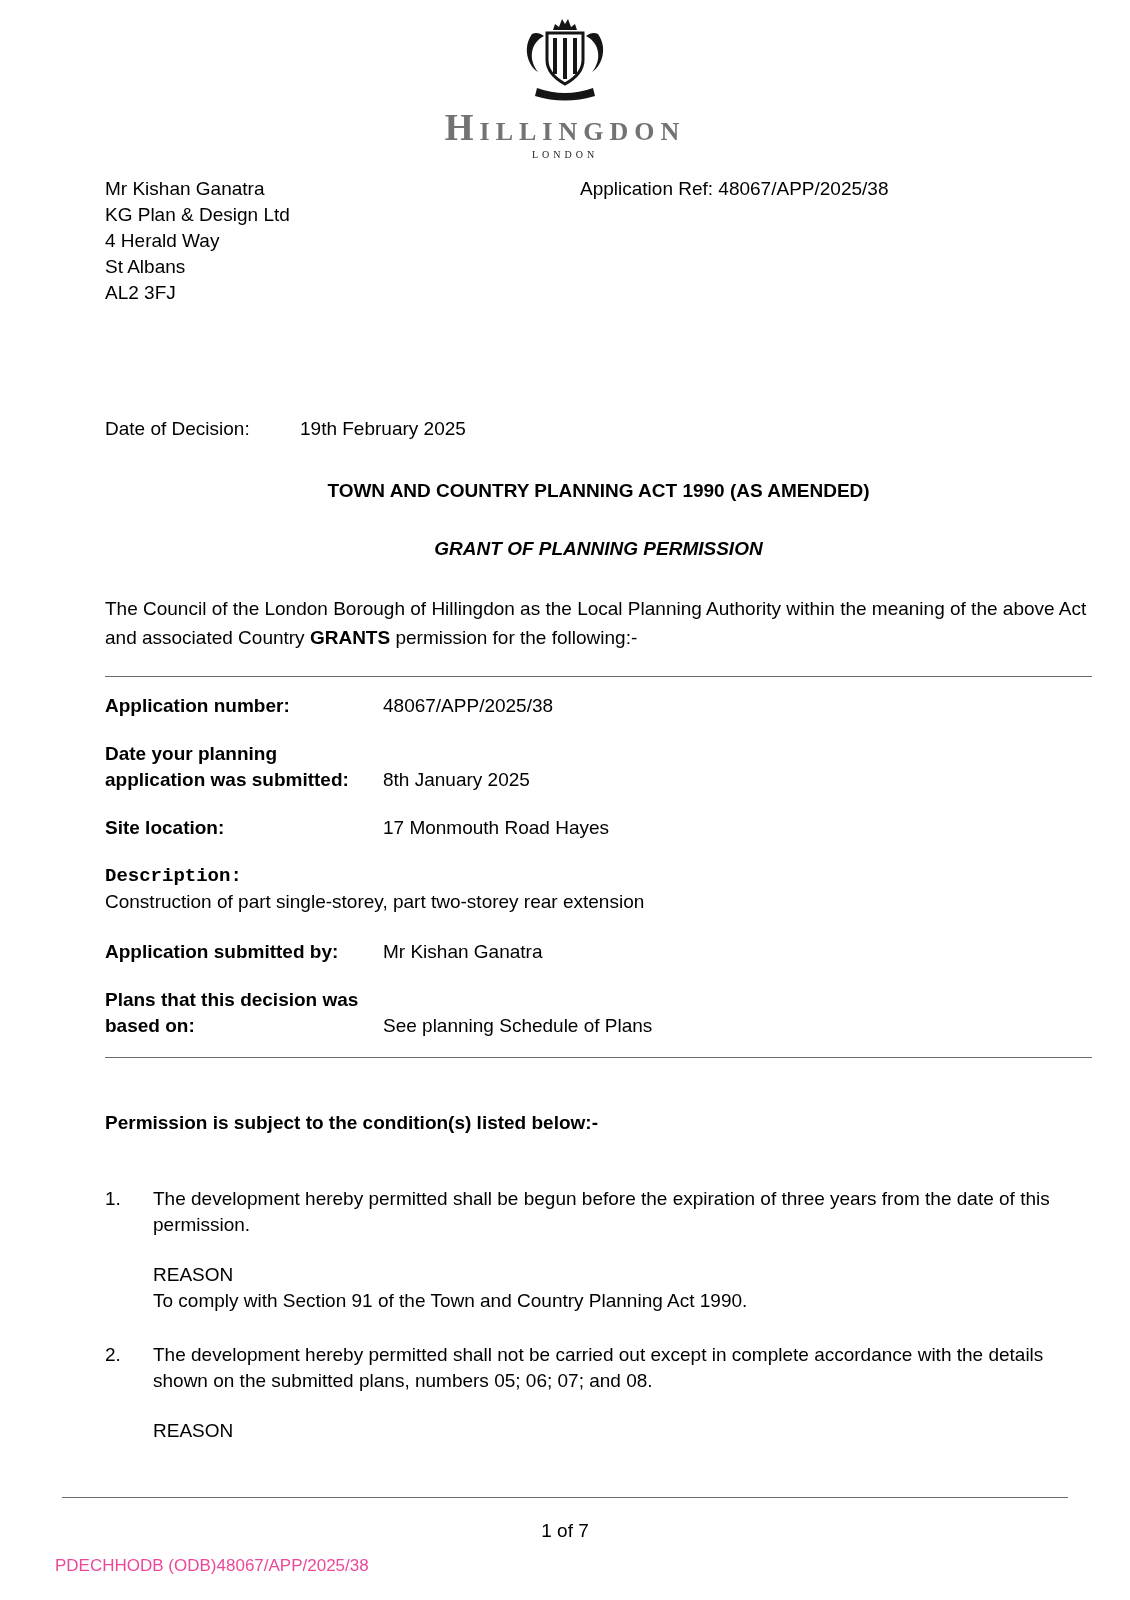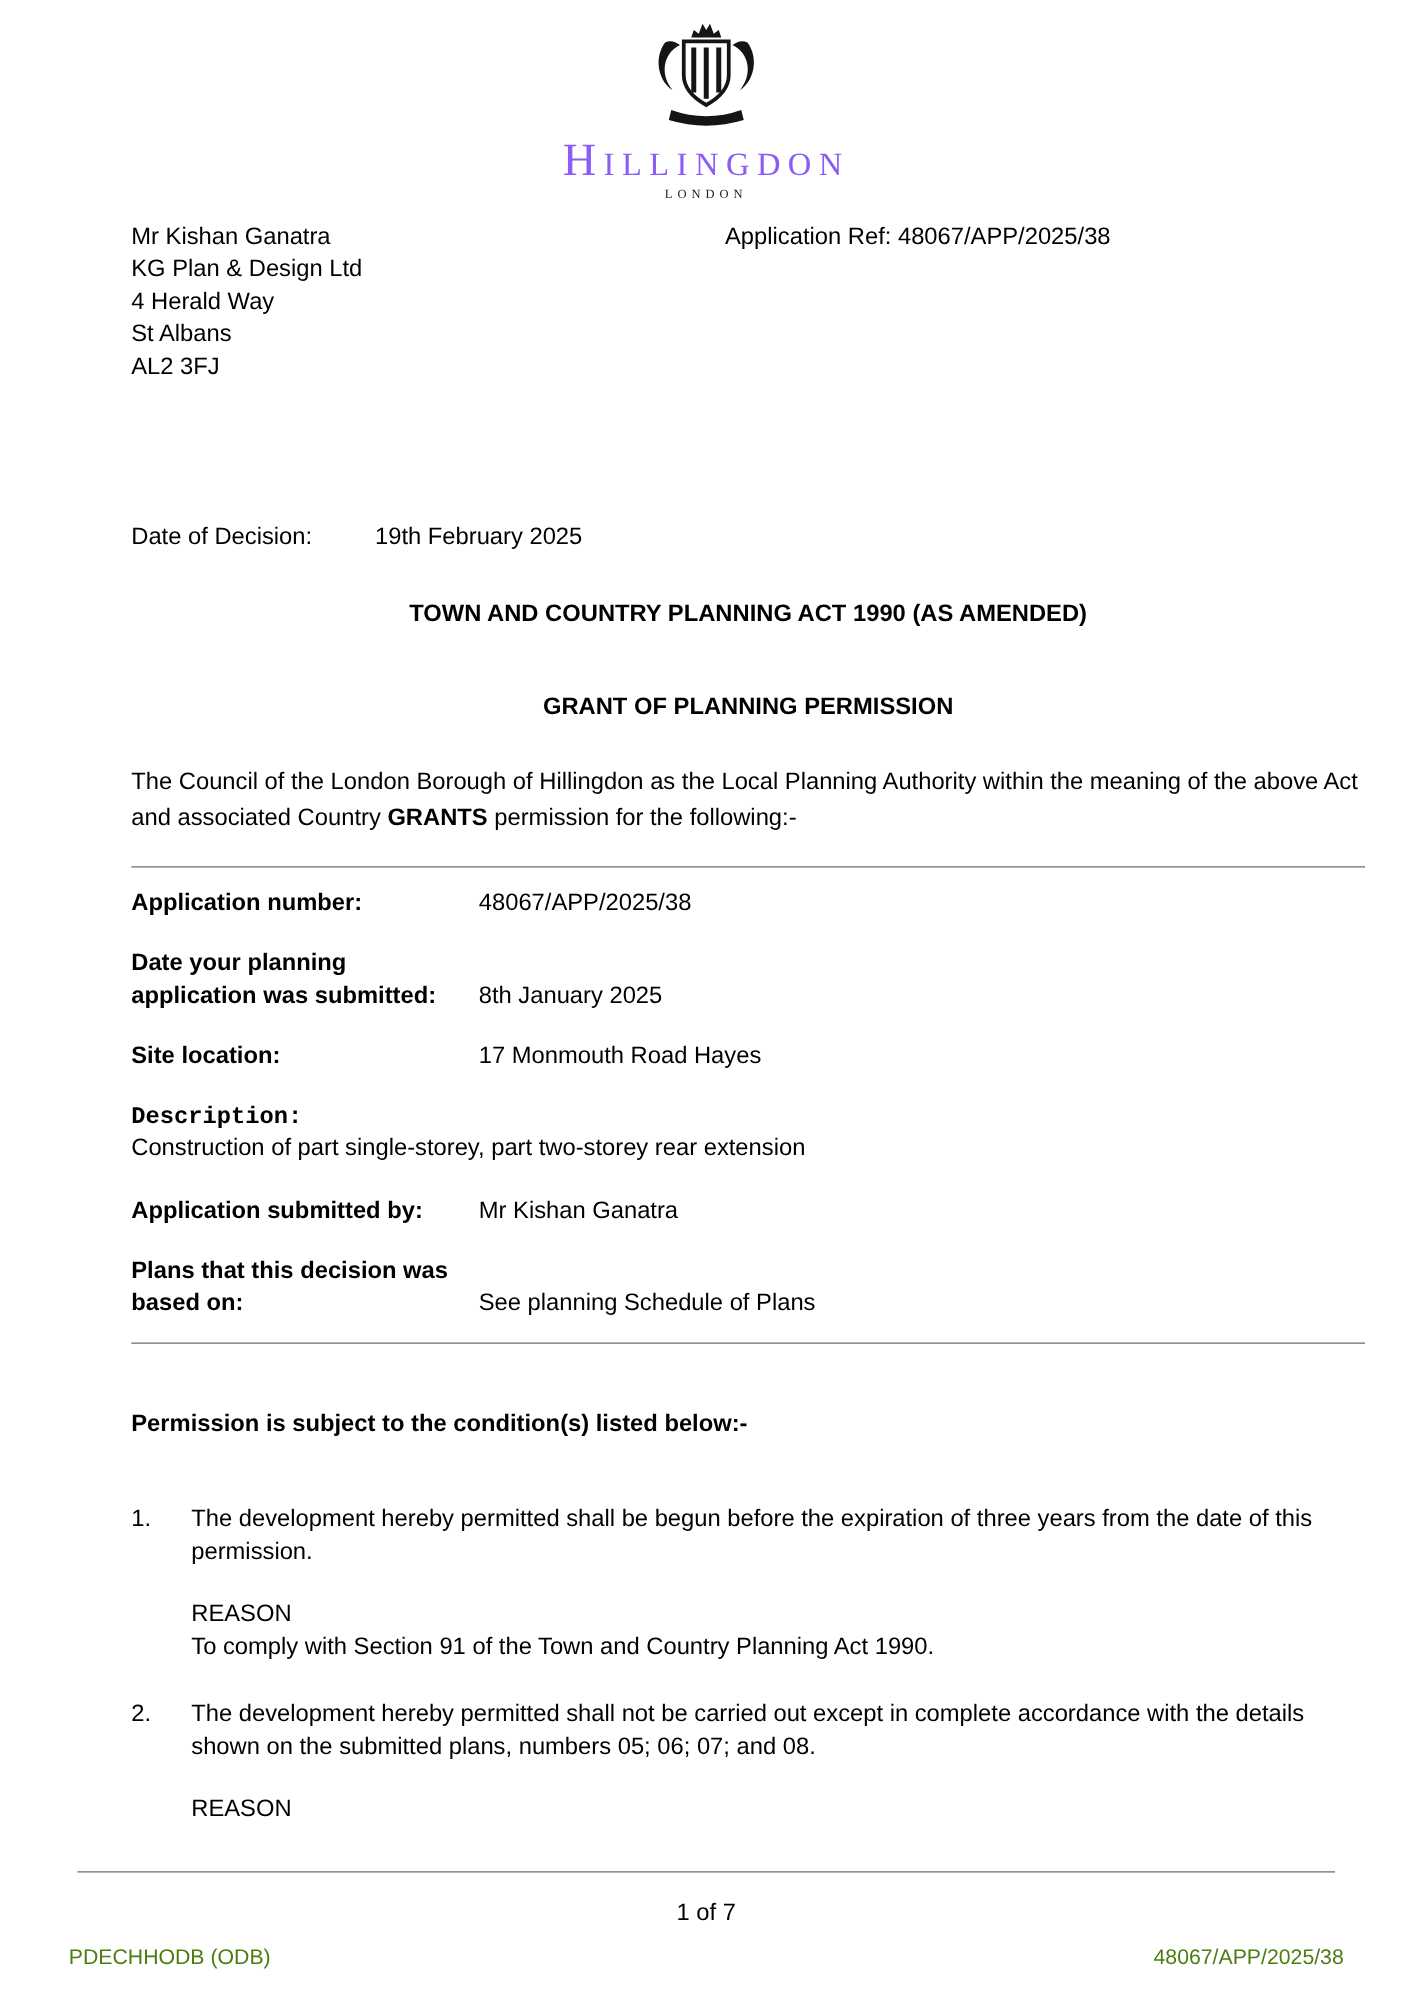--- a/index.html
+++ b/index.html
@@ -22,22 +22,23 @@
   .content { padding-left: 105px; padding-right: 38px; }
 
   
   .logo-block { text-align: center; line-height: 1; }
   .crest { display: inline-block; }
   .logo-wordmark {
     font-family: "Liberation Serif", serif;
     font-variant: small-caps;
     font-size: 37px;
     letter-spacing: 6px;
-    color: #8b5cf6;
+    color: #737373;
     margin-top: 2px;
+    font-weight: bold;
   }
   .logo-sub {
     font-family: "Liberation Serif", serif;
     font-size: 10px;
     letter-spacing: 4px;
     text-transform: uppercase;
     color: #222222;
     margin-top: 4px;
   }
 
@@ -45,21 +46,21 @@
   .ref-row { display: flex; margin-top: 16px; }
   .addressee { width: 475px; line-height: 26px; }
   .app-ref { line-height: 26px; }
 
   
   .decision-row { margin-top: 112px; font-weight: normal; }
   .decision-label { display: inline-block; width: 195px; }
 
   
   .heading-act { margin-top: 40px; text-align: center; font-weight: bold; }
-  .heading-grant { margin-top: 52px; text-align: center; font-weight: bold; }
+  .heading-grant { margin-top: 36px; text-align: center; font-weight: bold; font-style: italic; }
 
   
   .intro { margin-top: 34px; line-height: 29px; }
   .intro b { font-weight: bold; }
 
   
   .rule { border: 0; border-top: 1px solid #6b6b6b; margin: 0; }
   .rule-1 { margin-top: 24px; }
   .rule-2 { margin-top: 18px; }
   .rule-footer { border: 0; border-top: 1px solid #6b6b6b; margin: 0 62px; }
@@ -80,23 +81,23 @@
   .condition-2 { margin-top: 28px; }
   .cond-num { width: 48px; flex-shrink: 0; }
   .cond-body { flex: 1; }
   .reason { margin-top: 24px; }
 
   
   .bottom-block { margin-top: auto; }
   .page-number { text-align: center; margin-top: 20px; line-height: 26px; }
   .gray-footer {
     display: flex;
-    justify-content: space-between;
+    justify-content: flex-start;
     padding: 12px 55px 24px 55px;
-    color: #4d7c0f;
+    color: #ec4899;
     font-size: 17px;
   }
 </style>
 </head>
 <body>
 
 <div class="page">
 
   <div class="logo-block">
     <span class="crest">

